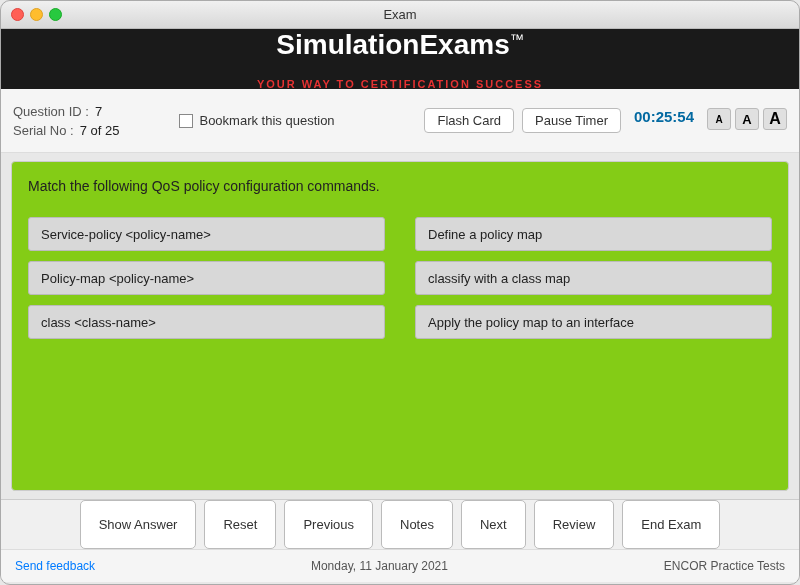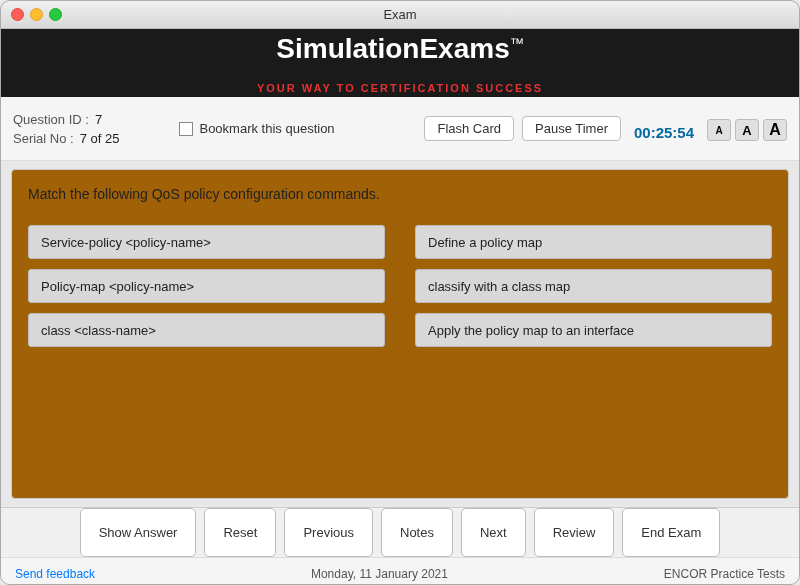--- a/index.html
+++ b/index.html
@@ -41,21 +41,21 @@
     .tb-btn.green { background: #27c93f; border-color: #1aab29; }
     .title-bar-text {
       font-size: 13px;
       color: #333;
       font-weight: 500;
     }
 
     
     .logo-bar {
       background: #1a1a1a;
-      height: 68px;
+      height: 60px;
       display: flex;
       flex-direction: column;
       align-items: center;
       justify-content: center;
     }
     .logo-title {
       color: white;
       font-size: 28px;
       font-weight: bold;
       letter-spacing: 0;
@@ -103,21 +103,21 @@
       width: 14px;
       height: 14px;
       border: 1px solid #888;
       background: white;
       display: inline-block;
     }
     .bookmark-label { font-size: 13px; color: #333; }
     .meta-right {
       margin-left: auto;
       display: flex;
-      align-items: flex-end;
+      align-items: flex-start;
       gap: 8px;
     }
     .btn-meta {
       background: white;
       border: 1px solid #bbb;
       border-radius: 4px;
       padding: 4px 12px;
       font-size: 13px;
       cursor: pointer;
       color: #333;
@@ -144,21 +144,21 @@
       justify-content: center;
       cursor: pointer;
       font-weight: bold;
     }
     .font-btn:nth-child(1) { font-size: 10px; }
     .font-btn:nth-child(2) { font-size: 13px; }
     .font-btn:nth-child(3) { font-size: 16px; }
 
     
     .question-area {
-      background: #a16207;
+      background: #84cc16;
       margin: 8px 10px;
       border: 1px solid #ccc;
       border-radius: 4px;
       padding: 14px 16px;
       height: 330px;
       overflow-y: auto;
     }
     .question-text {
       font-size: 14px;
       color: #222;

